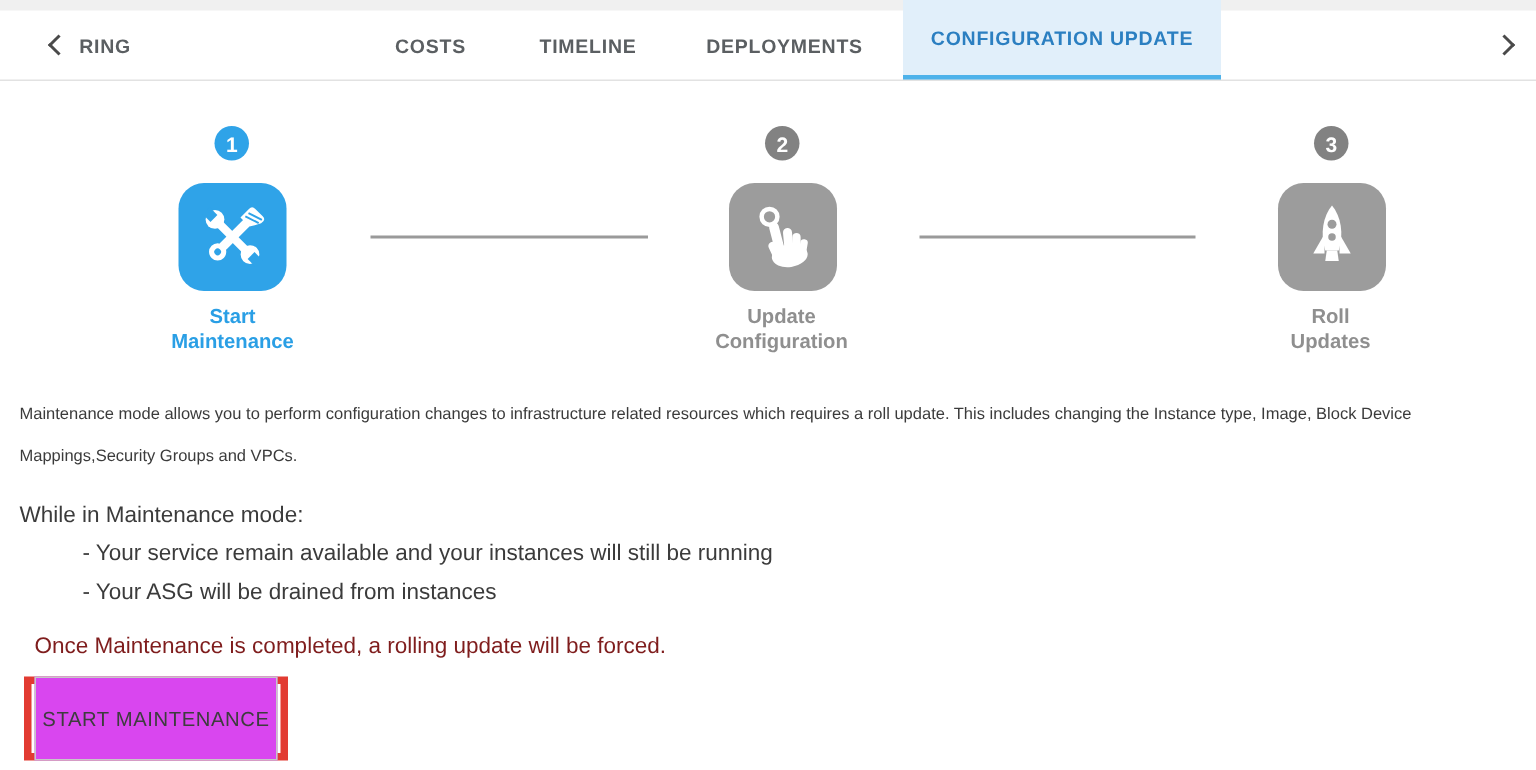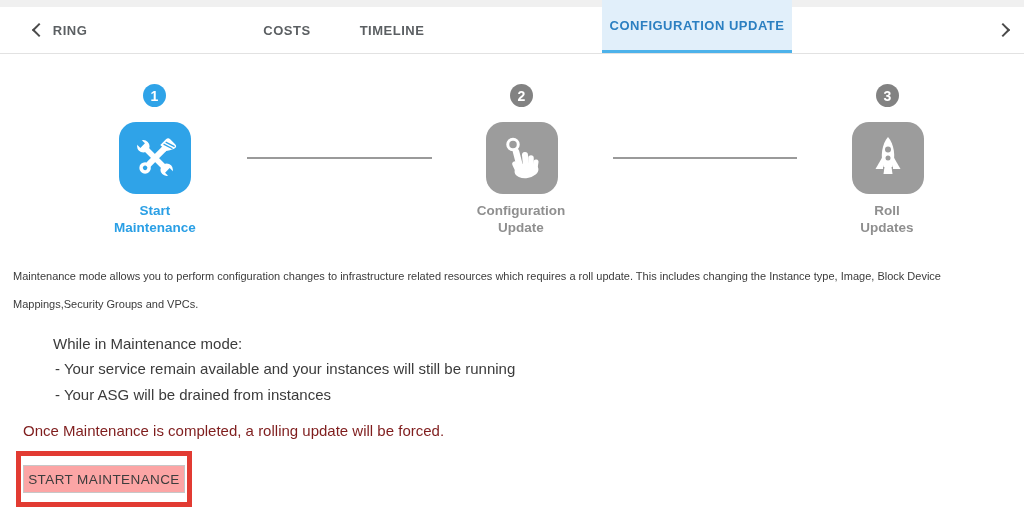--- a/index.html
+++ b/index.html
@@ -51,52 +51,53 @@
   .step-label{
     position:absolute; top:202px; width:150px; text-align:center;
     font-size:13.5px; font-weight:bold; line-height:17px;
   }
   .label-blue{ color:#2a9fe5; }
   .label-gray{ color:#8f8f8f; }
   .connector{ position:absolute; top:157px; height:2px; background:#9a9a9a; }
 
   
   .para1{ position:absolute; left:13px; top:262px; width:1004px; font-size:11px; line-height:28px; color:#3b3b3b;}
-  .while-line{ position:absolute; left:13px; top:335px; font-size:15px; color:#3b3b3b;margin-left:40px;}
+  .while-line{ position:absolute; left:13px; top:335px; font-size:15px; color:#3b3b3b;}
   .bullet1{ position:absolute; left:55px; top:360px; font-size:15px; color:#3b3b3b;}
   .bullet2{ position:absolute; left:55px; top:386px; font-size:15px; color:#3b3b3b;}
   .para2{ position:absolute; left:13px; top:422px; font-size:15px; color:#7f1d1d;margin-left:10px;}
 
   
   .red-box{
     position:absolute; left:16px; top:451px; width:176px; height:56px;
     border:5px solid #e23b32;
     display:flex; align-items:center; justify-content:center;
     background:#fff;
   }
   .start-btn{
-    width:162px; height:28px;
-    background:#fca5a5; border:1px solid #c7c7c7;
+    width:162px; height:56px;
+    background:#d946ef; border:1px solid #c7c7c7;
     font-family:"Liberation Sans", sans-serif;
     font-size:13.5px; color:#3d3d3d; letter-spacing:.4px;
     display:flex; align-items:center; justify-content:center;
     cursor:pointer; white-space:nowrap;
   }
 </style>
 </head>
 <body>
 
 <div class="top-strip"></div>
 <div class="tabbar">
   <span class="chev left"></span>
 
   <div class="tab" style="left:70px">RING</div>
   <div class="tab" style="left:287px">COSTS</div>
   <div class="tab" style="left:392px">TIMELINE</div>
-  <div class="tab active" style="left:602px; width:190px">CONFIGURATION UPDATE</div>
+  <div class="tab" style="left:523px">DEPLOYMENTS</div>
+  <div class="tab active" style="left:602px; width:212px">CONFIGURATION UPDATE</div>
 
   <span class="chev right"></span>
   <div class="tabbar-sep"></div>
 </div>
 
 <div>
 
   <div class="step-badge blue" style="left:143px">1</div>
   <div class="step-tile blue" style="left:119px">
     <svg width="50" height="50" viewBox="0 0 100 100">
@@ -134,22 +135,22 @@
         <line x1="38" y1="37" x2="45" y2="64" stroke-width="13"></line>
         <line x1="56" y1="44" x2="58" y2="66" stroke-width="12"></line>
         <line x1="68" y1="50" x2="68" y2="68" stroke-width="11"></line>
         <line x1="78" y1="58" x2="76" y2="70" stroke-width="10"></line>
         <line x1="36" y1="62" x2="43" y2="77" stroke-width="11"></line>
       </g>
       <ellipse cx="59" cy="75" rx="24" ry="15" fill="#fff" transform="rotate(-8 59 75)"></ellipse>
     </svg>
   </div>
   <div class="step-label label-gray" style="left:446px">
+    <div>Update</div>
     <div>Configuration</div>
-    <div>Update</div>
   </div>
 
   <div class="connector" style="left:613px; width:184px"></div>
 
   <div class="step-badge badge-gray" style="left:876px">3</div>
   <div class="step-tile gray" style="left:852px">
     <svg width="50" height="50" viewBox="0 0 100 100">
       <path d="M50 8 C62 22 66 46 59 68 L41 68 C34 46 38 22 50 8 Z" fill="#fff"></path>
       <path d="M40 46 L25 72 L40 72 Z" fill="#fff"></path>
       <path d="M60 46 L75 72 L60 72 Z" fill="#fff"></path>

